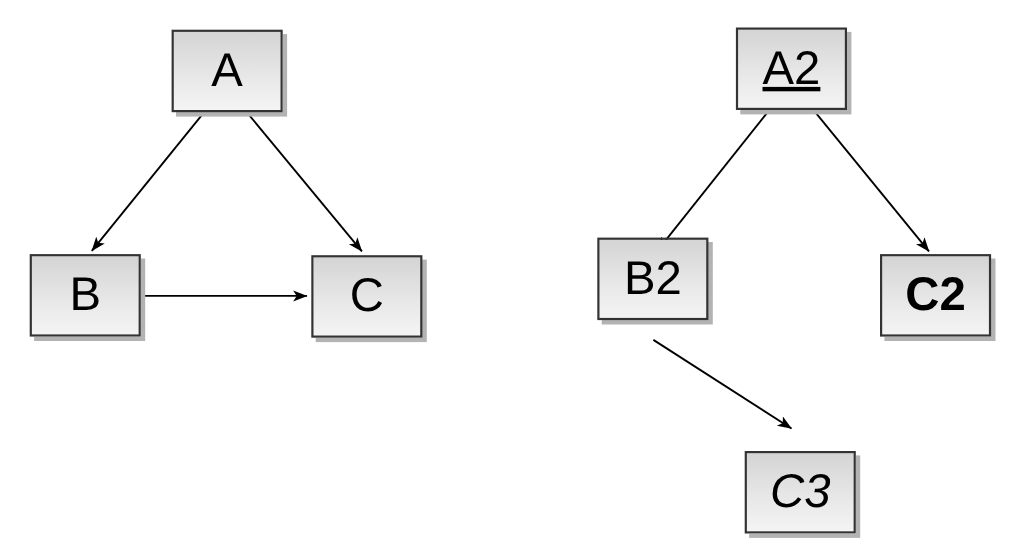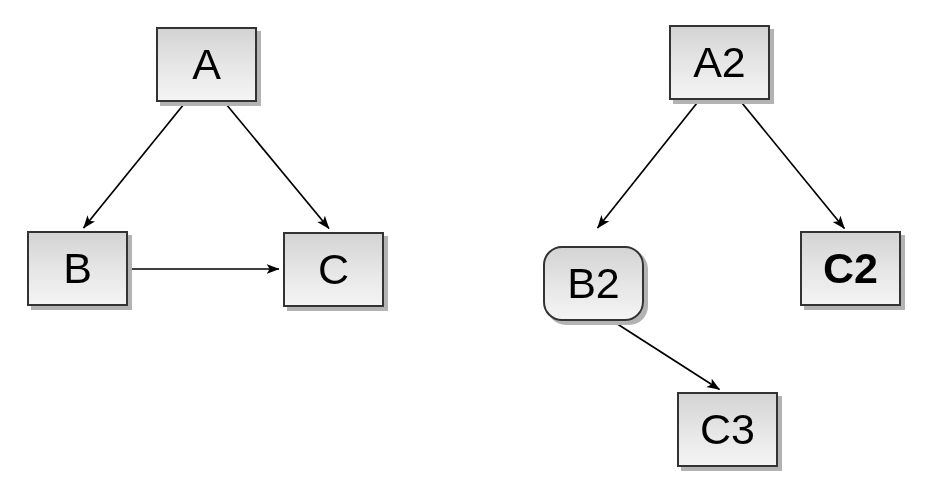--- a/index.html
+++ b/index.html
@@ -38,24 +38,24 @@
   .node-label {
     font-size: 43px;
     line-height: 1;
     color: #000000;
     user-select: none;
   }
   
   .pos-A  { left: 156px; top: 27px;  }
   .pos-B  { left: 27px;  top: 231px; }
   .pos-C  { left: 283px; top: 232px; }
-  .pos-A2 { left: 669px; top: 25px;  }
-  .pos-B2 { left: 543px; top: 246px; border-radius: 19px; }
+  .pos-A2 { left: 669px; top: 25px; text-decoration: underline;  }
+  .pos-B2 { left: 543px; top: 216px; }
   .pos-C2 { left: 800px; top: 231px; font-weight: bold; }
-  .pos-C3 { left: 677px; top: 392px; }
+  .pos-C3 { left: 677px; top: 410px; font-style: italic; }
   .edge {
     stroke: #000000;
     stroke-width: 1.7;
     fill: none;
   }
 </style>
 </head>
 <body>
 
 <div class="canvas">

